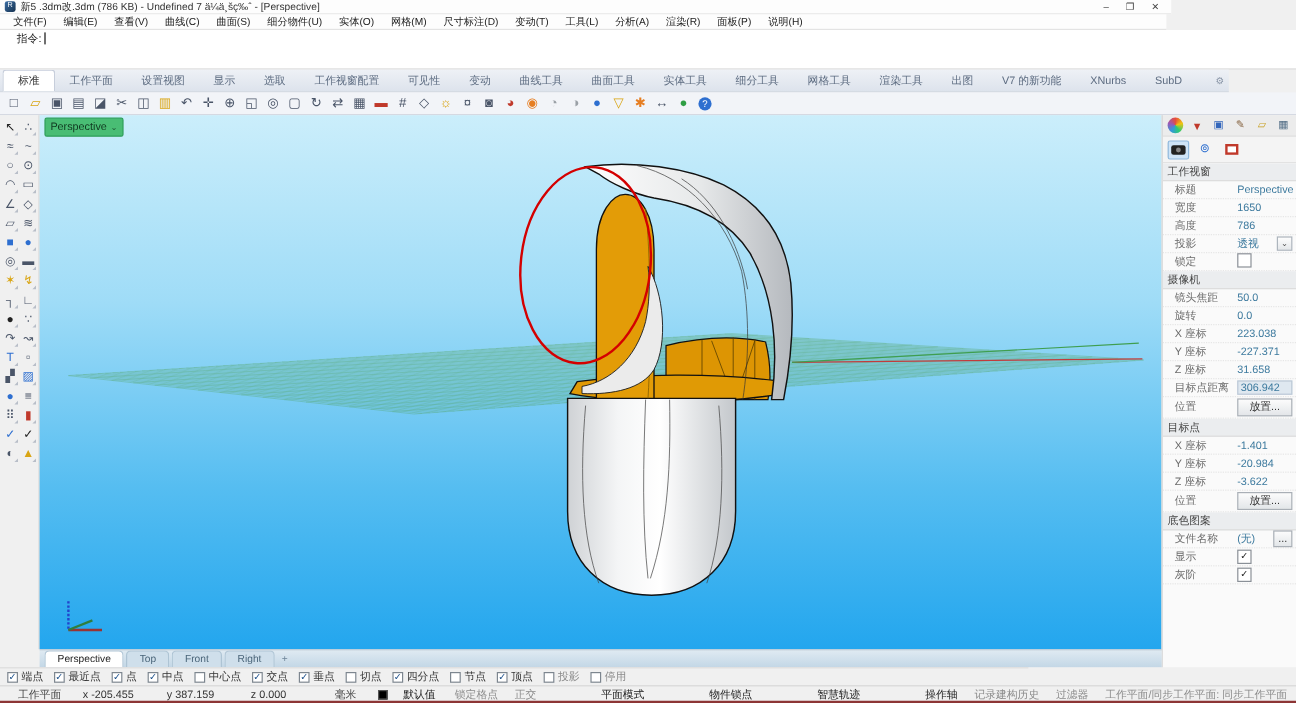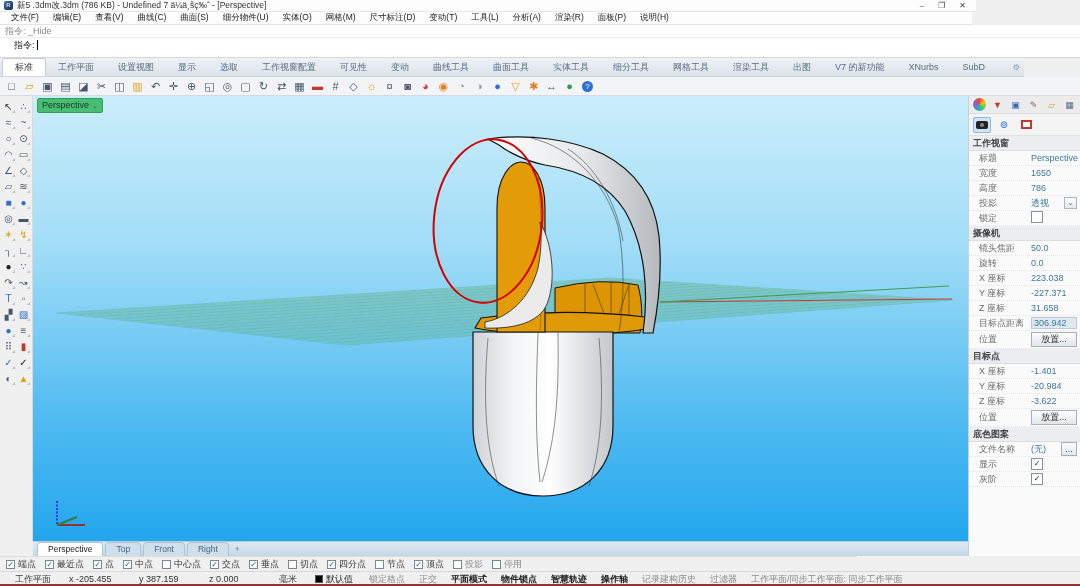--- a/index.html
+++ b/index.html
@@ -7,21 +7,21 @@
   body{font-family:"Liberation Sans","DejaVu Sans",sans-serif;font-size:9px;color:#222;background:#f0f0f0;position:relative;}
 
   
   .titlebar{position:absolute;top:0;left:0;width:976px;height:12px;background:#fdfdfd;display:flex;align-items:center;padding:0 4px;border-bottom:1px solid #e8e8e8;}
   .app-icon{width:9px;height:9px;background:linear-gradient(135deg,#3b6ea5,#16324f);border-radius:2px;color:#fff;font-size:6px;line-height:9px;text-align:center;margin-right:4px;flex:none;}
   .title-text{font-size:8.5px;color:#333;white-space:nowrap;overflow:hidden;flex:1;}
   .win-controls{display:flex;gap:14px;margin-right:6px;color:#444;font-size:8px;}
   .win-controls span{cursor:default;line-height:10px;}
 
   
-  .menubar{position:absolute;top:12px;left:0;width:972px;height:13px;background:#fdfdfd;display:flex;align-items:flex-end;padding-left:4px;gap:0;border-bottom:1px solid #e3e3e3;}
+  .menubar{position:absolute;top:12px;left:0;width:972px;height:13px;background:#fdfdfd;display:flex;align-items:center;padding-left:4px;gap:0;border-bottom:1px solid #e3e3e3;}
   .mi{padding:0 7px;font-size:8.5px;color:#222;line-height:13px;cursor:default;}
 
   
   .cmd{position:absolute;top:25px;left:0;width:1080px;height:33px;background:#fff;border-bottom:1px solid #d7d7d7;}
   .cmd-history{height:13px;line-height:13px;padding-left:5px;color:#8a8a8a;font-size:9px;border-bottom:1px solid #ececec;}
   .cmd-input{height:14px;line-height:14px;padding-left:14px;color:#222;font-size:9px;display:flex;align-items:center;}
   .caret{display:inline-block;width:1px;height:10px;background:#111;margin-left:2px;}
 
   
   .tabbar{position:absolute;top:58px;left:0;width:1024px;height:19px;background:linear-gradient(#eef1f6,#dde3ec);display:flex;align-items:center;padding-left:2px;border-bottom:1px solid #cfd6e0;}
@@ -58,21 +58,21 @@
   .ptab.layersc{color:#c0392b;} .ptab.displayc{color:#3366bb;} .ptab.penc{color:#886644;} .ptab.folderc{color:#c9a227;} .ptab.renderc{color:#557088;}
   .otabs{height:22px;display:flex;align-items:center;gap:4px;padding:0 4px;background:#f4f4f4;border-bottom:1px solid #e2e2e2;}
   .otab{width:18px;height:16px;display:flex;align-items:center;justify-content:center;border-radius:2px;cursor:default;}
   .otab.sel{background:#cfe4f7;border:1px solid #8fb8dd;}
   .cam-shape{width:12px;height:8px;background:#222;border-radius:2px;position:relative;}
   .cam-shape::after{content:"";position:absolute;left:4px;top:2px;width:4px;height:4px;border-radius:50%;background:#888;}
   .dolly-shape{color:#2e6fd0;font-size:10px;}
   .clip-shape{width:11px;height:9px;border:2px solid #c0392b;background:#fff;}
   .pscroll{flex:1;overflow:hidden;background:#fafafa;}
   .prow{display:flex;align-items:center;min-height:15px;border-bottom:1px dotted #e6e6e6;padding:0 3px 0 10px;}
-  .prow.t-header{background:#ebedef;padding-left:4px;color:#444;font-weight:bold;border-bottom:1px solid #ddd;}
+  .prow.t-header{background:#ebedef;padding-left:4px;color:#444;font-weight:normal;border-bottom:1px solid #ddd;}
   .plbl{width:52px;color:#6b6b6b;flex:none;}
   .t-header .plbl{width:auto;color:#444;}
   .pval{flex:1;color:#3d7a9e;white-space:nowrap;}
   .prow.highlight .pval{background:#dfe8f0;border:1px solid #bcc9d6;padding:0 2px;margin:1px 0;}
   .pctl:empty{display:none;}
   .prow.c-dropdown .pctl:empty{display:flex;}
   .prow.c-dropdown .pctl{width:13px;height:12px;border:1px solid #adb5bd;background:linear-gradient(#fdfdfd,#e4e7ea);align-items:center;justify-content:center;color:#555;font-size:7px;}
   .prow.c-dropdown .pctl::before{content:"⌄";}
   .prow.c-checkbox .pval::before,.prow.c-checkbox-checked .pval::before{content:"";display:inline-block;width:10px;height:10px;border:1px solid #8a9097;background:#fff;text-align:center;line-height:9px;font-size:8px;color:#222;}
   .prow.c-checkbox-checked .pval::before{content:"✓";}
@@ -89,24 +89,24 @@
   .osnapbar{position:absolute;top:556px;left:0;width:857px;height:15px;background:#f0f0f0;display:flex;align-items:center;padding-left:6px;gap:9px;border-top:1px solid #dcdcdc;}
   .osnap{display:flex;align-items:center;gap:3px;color:#333;cursor:default;}
   .osnap .cb{width:9px;height:9px;border:1px solid #7d868f;background:#fff;font-size:8px;line-height:8px;text-align:center;color:#1b4f8a;}
   .osnap.checked .cb::before{content:"✓";}
   .osnap.dim{color:#8a8a8a;}
 
   
   .statusbar{position:absolute;top:571px;left:0;width:1080px;height:15px;background:#f0f0f0;display:flex;align-items:center;padding-left:6px;gap:0;border-top:1px solid #d8d8d8;box-shadow:inset 0 -2px 0 #8d3535;}
   .stat{padding:0 9px;color:#444;white-space:nowrap;cursor:default;}
   .stat.coord{color:#333;min-width:70px;}
-  .layer-chip{display:flex;align-items:center;gap:3px;padding:0 9px;text-align:center;}
+  .layer-chip{display:flex;align-items:center;gap:13px;padding:0 9px;text-align:center;}
   .layer-swatch{width:8px;height:8px;background:#000;border:1px solid #555;}
   .stog{padding:0 7px;color:#8a8a8a;white-space:nowrap;cursor:default;}
-  .stog.active{color:#1a1a1a;font-weight:bold;}
+  .stog.active{color:#1a1a1a;font-weight:normal;margin-left:40px;}
 </style>
 </head>
 <body>
 
 <div class="titlebar">
   <div class="app-icon">R</div>
   <div class="title-text">新5 .3dm改.3dm (786 KB) - Undefined 7 ä¼ä¸šç‰ˆ - [Perspective]</div>
   <div class="win-controls">
     <span>–</span>
     <span>❐</span>
@@ -126,21 +126,20 @@
     <span class="mi"><span>尺寸标注(D)</span></span>
     <span class="mi"><span>变动(T)</span></span>
     <span class="mi"><span>工具(L)</span></span>
     <span class="mi"><span>分析(A)</span></span>
     <span class="mi"><span>渲染(R)</span></span>
     <span class="mi"><span>面板(P)</span></span>
     <span class="mi"><span>说明(H)</span></span>
   </div>
 
 <div class="cmd">
-  <div class="cmd-history">指令: _Hide</div>
   <div class="cmd-input">
     <span>指令:</span>
       <span class="caret"></span>
   </div>
 </div>
 
 <div class="tabbar">
   <div style="display:flex;align-items:flex-end;">
       <span class="ttab active"><span>标准</span></span>
       <span class="ttab"><span>工作平面</span></span>

